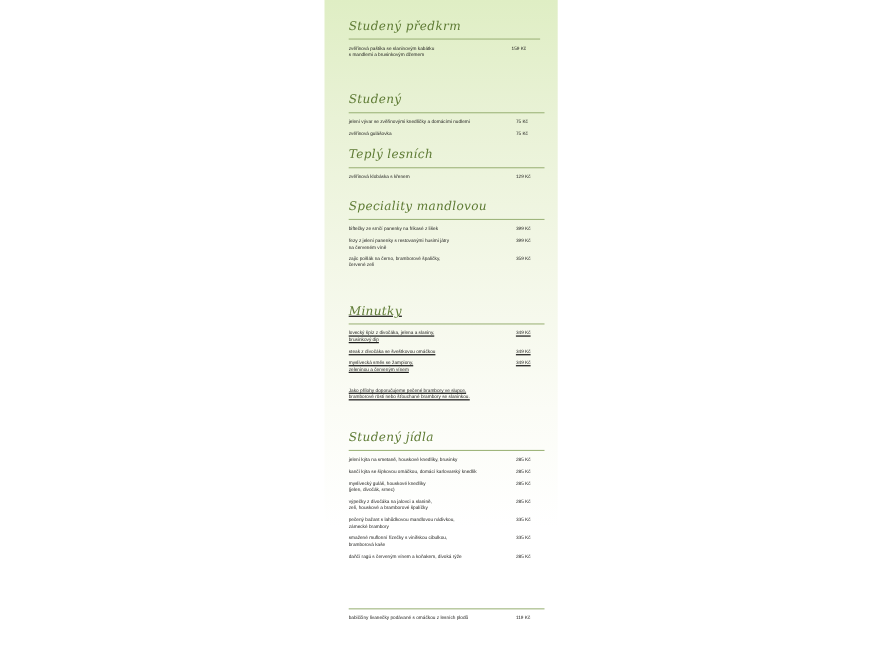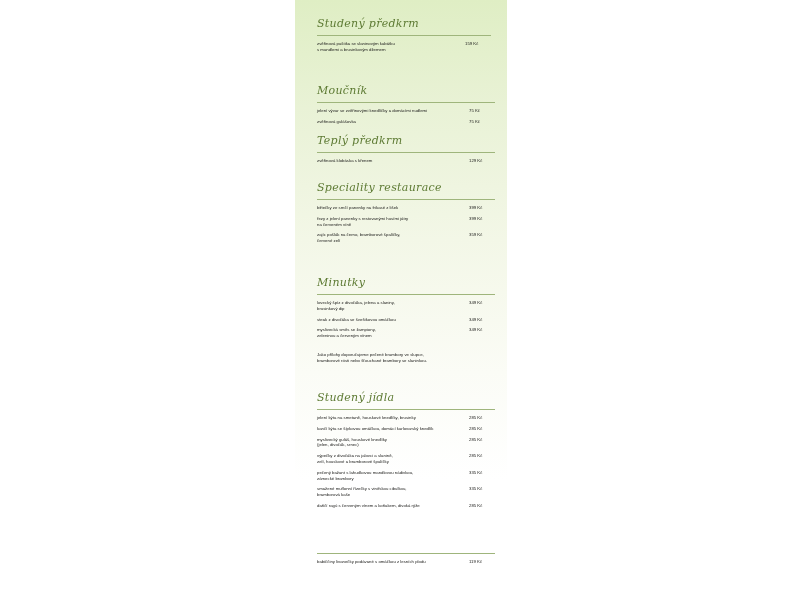--- a/index.html
+++ b/index.html
@@ -94,64 +94,64 @@
           <hr class="rule">
           <div class="items">
             <div class="item">
               <div class="item-name">zvěřinová paštika se slaninovým kabátku
 s mandlemi a brusinkovým džemem</div>
               <div class="item-price">159 Kč</div>
             </div>
           </div>
         </div>
         <div class="section" style="position: absolute; left: 22px; right: 12px; top: 85px;">
-          <div class="section-title">Moučník</div>
+          <div class="section-title">Studený</div>
           <hr class="rule">
           <div class="items">
             <div class="item">
               <div class="item-name">jelení vývar se zvěřinovými knedlíčky a domácími nudlemi</div>
               <div class="item-price">75 Kč</div>
             </div>
             <div class="item">
               <div class="item-name">zvěřinová gulášovka</div>
               <div class="item-price">75 Kč</div>
             </div>
           </div>
         </div>
         <div class="section" style="position: absolute; left: 22px; right: 12px; top: 135px;">
-          <div class="section-title">Teplý předkrm</div>
+          <div class="section-title">Teplý lesních</div>
           <hr class="rule">
           <div class="items">
             <div class="item">
               <div class="item-name">zvěřinová klobáska s křenem</div>
               <div class="item-price">129 Kč</div>
             </div>
           </div>
         </div>
         <div class="section" style="position: absolute; left: 22px; right: 12px; top: 182px;">
-          <div class="section-title">Speciality restaurace</div>
+          <div class="section-title">Speciality mandlovou</div>
           <hr class="rule">
           <div class="items">
             <div class="item">
               <div class="item-name">biftečky ze srnčí panenky na frikasé z lišek</div>
               <div class="item-price">399 Kč</div>
             </div>
             <div class="item">
               <div class="item-name">řezy z jelení panenky s restovanými husími játry
 na červeném víně</div>
               <div class="item-price">399 Kč</div>
             </div>
             <div class="item">
               <div class="item-name">zajíc pošlák na černo, bramborové špalíčky,
 červené zelí</div>
               <div class="item-price">359 Kč</div>
             </div>
           </div>
         </div>
-        <div class="section" style="position: absolute; left: 22px; right: 12px; top: 277px;">
+        <div class="section" style="position: absolute; left: 22px; right: 12px; top: 277px; text-decoration: underline;">
           <div class="section-title">Minutky</div>
           <hr class="rule">
           <div class="items">
             <div class="item">
               <div class="item-name">lovecký špíz z divočáka, jelena a slaniny,
 brusinkový dip</div>
               <div class="item-price">349 Kč</div>
             </div>
             <div class="item">
               <div class="item-name">steak z divočáka se šveštkovou omáčkou</div>

